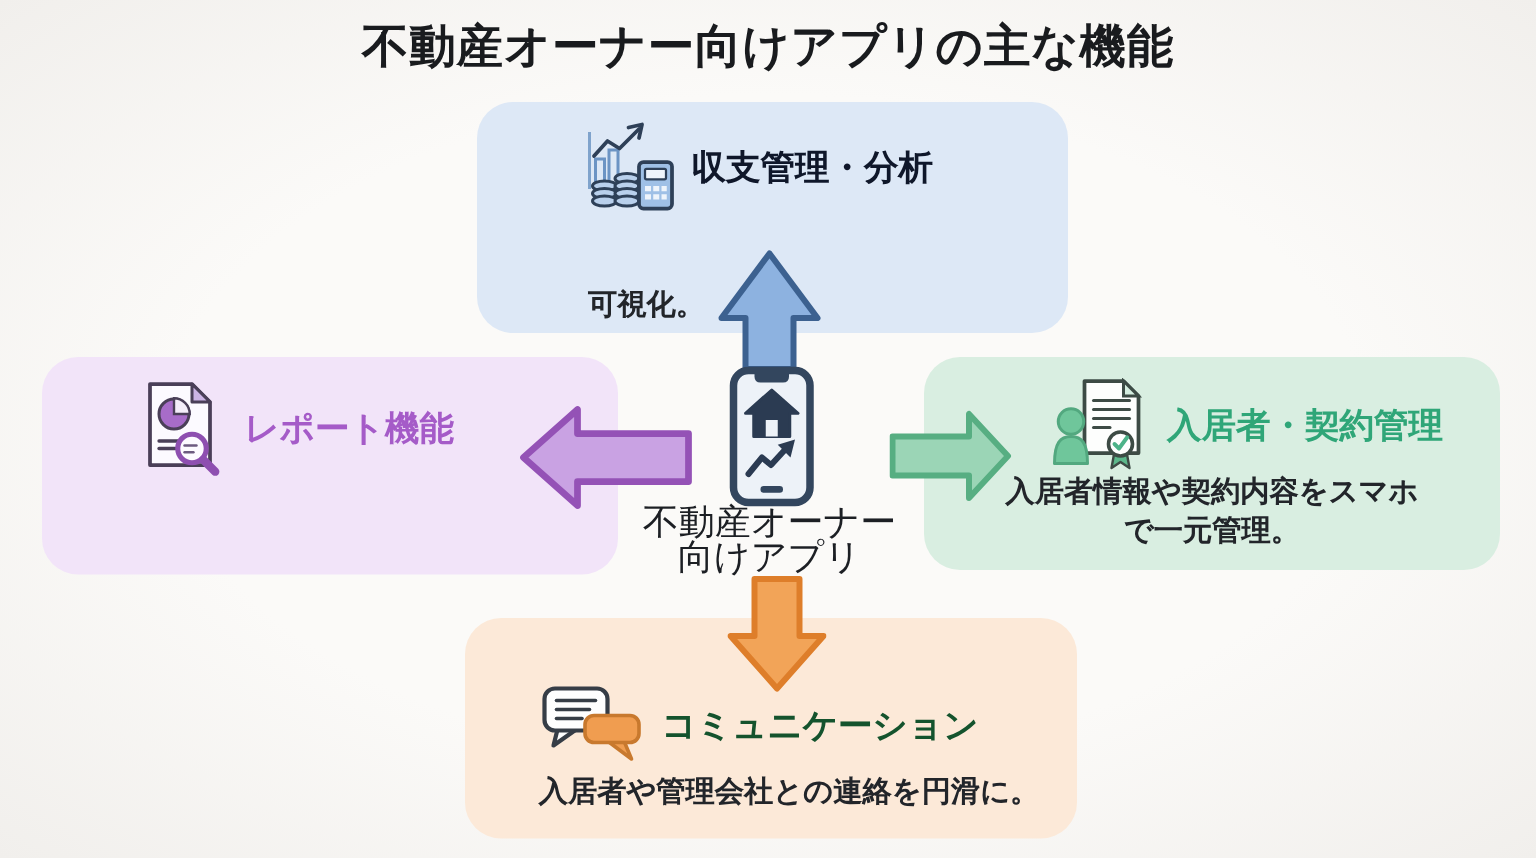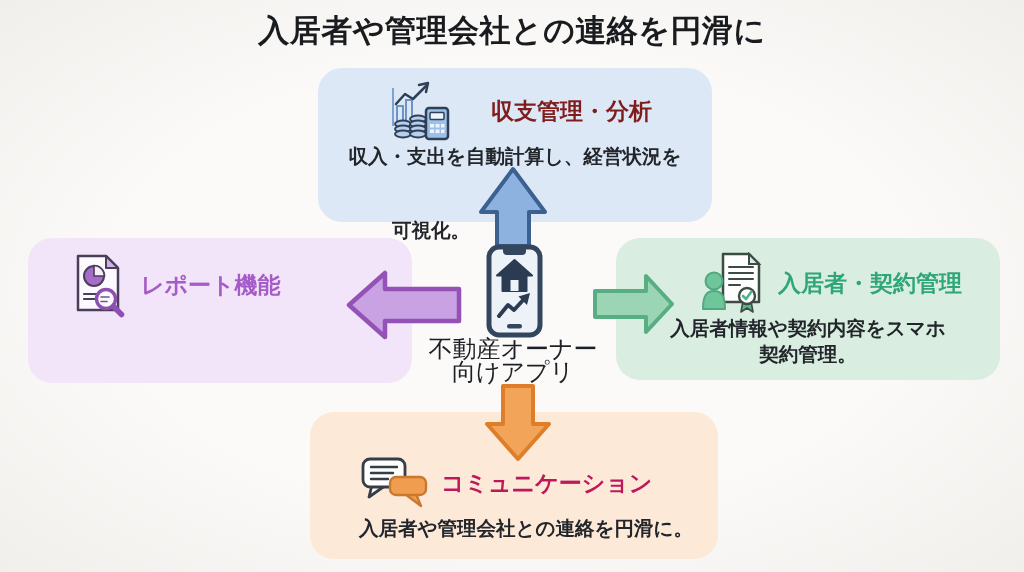--- a/index.html
+++ b/index.html
@@ -17,28 +17,28 @@
     text-align:center;font-size:31px;font-weight:800;color:#191b1e;
     letter-spacing:.5px;
   }
   .box{position:absolute;border-radius:24px;z-index:1;}
   .box-income {left:318px;top:68px; width:394px;height:154px;background:#dde8f6;}
   .box-report {left:28px; top:238px;width:384px;height:145px;background:#f2e4f9;}
   .box-tenant {left:616px;top:238px;width:384px;height:142px;background:#d9eee1;}
   .box-comm   {left:310px;top:412px;width:408px;height:147px;background:#fce9d8;}
   .head{display:flex;align-items:center;gap:11px;}
   .box-income .head{margin-top:12px;padding-left:70px;}
-  .box-report .head{margin-top:14px;padding-left:36px;}
+  .box-report .head{margin-top:14px;padding-left:58px;}
   .box-tenant .head{margin-top:14px;padding-left:85px;}
   .box-comm   .head{margin-top:44px;padding-left:50px;}
   .box-title{font-size:23px;font-weight:800;white-space:nowrap;}
-  .t-blue  {color:#7f1d1d;margin-left:30px;}
+  .t-blue  {color:#0f172a;}
   .t-purple{color:#a55bc8;}
   .t-green {color:#2fa678;}
-  .t-orange{color:#be185d;}
+  .t-orange{color:#14532d;}
   .desc{
     text-align:center;font-size:19.5px;font-weight:700;color:#22252a;
     line-height:26px;margin-top:1px;
   }
   .box-comm .desc{margin-top:5px;padding-left:24px;}
   .shift-left{padding-right:168px;margin-top:48px;}
   .arrow{position:absolute;z-index:2;}
   .arrow-up   {left:478px;top:166px;}
   .arrow-down {left:485px;top:384px;}
   .arrow-left {left:346px;top:270px;}
@@ -49,21 +49,21 @@
     text-align:center;font-size:24px;font-weight:400;color:#1c1f24;
     line-height:23px;
   }
   svg{display:block;}
 </style>
 </head>
 <body>
 
 <div class="canvas">
 
-  <h1 class="page-title">入居者や管理会社との連絡を円滑に</h1>
+  <h1 class="page-title">不動産オーナー向けアプリの主な機能</h1>
 
   <section class="box box-income">
     <div class="head">
       <svg width="62" height="62" viewBox="0 0 62 62">
         <line x1="5" y1="8" x2="5" y2="46" stroke="#7fa3cc" stroke-width="2"></line>
         <rect x="9" y="26" width="6" height="18" fill="none" stroke="#6c94c4" stroke-width="2"></rect>
         <rect x="18" y="20" width="6" height="24" fill="none" stroke="#6c94c4" stroke-width="2"></rect>
         <polyline points="8,24 17,14 25,19 38,6" fill="none" stroke="#2e4058" stroke-width="2.5" stroke-linecap="round" stroke-linejoin="round"></polyline>
         <path d="M31,5 L40,3 L38,12" fill="none" stroke="#2e4058" stroke-width="2.5" stroke-linecap="round" stroke-linejoin="round"></path>
         <g stroke="#2e4058" stroke-width="2" fill="#b9d0ec">
@@ -82,21 +82,20 @@
             <rect x="47.5" y="44" width="4" height="3.5"></rect>
             <rect x="53" y="44" width="3.5" height="3.5"></rect>
           <rect x="42" y="49.5" width="4" height="3.5"></rect>
             <rect x="47.5" y="49.5" width="4" height="3.5"></rect>
             <rect x="53" y="49.5" width="3.5" height="3.5"></rect>
         </g>
       </svg>
       <div class="box-title t-blue">収支管理・分析</div>
     </div>
     <div class="desc">
-      <div>収入・支出を自動計算し、経営状況を</div>
       <div class="shift-left">可視化。</div>
     </div>
   </section>
 
   <section class="box box-report">
     <div class="head">
       <svg width="66" height="66" viewBox="0 0 66 66">
         <path d="M14,4 H42 L54,16 V58 H14 Z" fill="#fcfaff" stroke="#4a3f58" stroke-width="2.5" stroke-linejoin="round"></path>
         <path d="M42,4 V16 H54 Z" fill="#cbb3e4" stroke="#4a3f58" stroke-width="2" stroke-linejoin="round"></path>
         <circle cx="30" cy="24" r="10" fill="#a76cc9" stroke="#4a3f58" stroke-width="2"></circle>
@@ -132,21 +131,21 @@
         <circle cx="13" cy="29" r="8.5" fill="#6fc69b" stroke="#52a87f" stroke-width="2"></circle>
         <path d="M2,57 C2,43 6,39 13,39 C20,39 24,43 24,57 Z" fill="#6fc69b" stroke="#52a87f" stroke-width="2" stroke-linejoin="round"></path>
         <path d="M42,49 L40,60 L46,56 L52,60 L50,49 Z" fill="#5cb88b" stroke="#3d4b45" stroke-width="1.6" stroke-linejoin="round"></path>
         <circle cx="46" cy="44" r="8" fill="#ffffff" stroke="#3d4b45" stroke-width="2.4"></circle>
         <path d="M42,44 L45,47 L50.5,39.5" fill="none" stroke="#4db389" stroke-width="2.6" stroke-linecap="round" stroke-linejoin="round"></path>
       </svg>
       <div class="box-title t-green">入居者・契約管理</div>
     </div>
     <div class="desc">
       <div>入居者情報や契約内容をスマホ</div>
-      <div>契約管理。</div>
+      <div>で一元管理。</div>
     </div>
   </section>
 
   <section class="box box-comm">
     <div class="head">
       <svg width="70" height="54" viewBox="0 0 70 54">
         <path d="M12,29 L9,41 L26,29 Z" fill="#fefefe" stroke="#363d46" stroke-width="2.8" stroke-linejoin="round"></path>
         <rect x="3" y="3" width="42" height="28" rx="7" fill="#fefefe" stroke="#363d46" stroke-width="2.8"></rect>
         <g stroke="#363d46" stroke-width="2.4" stroke-linecap="round">
           <line x1="11" y1="11" x2="37" y2="11"></line>

